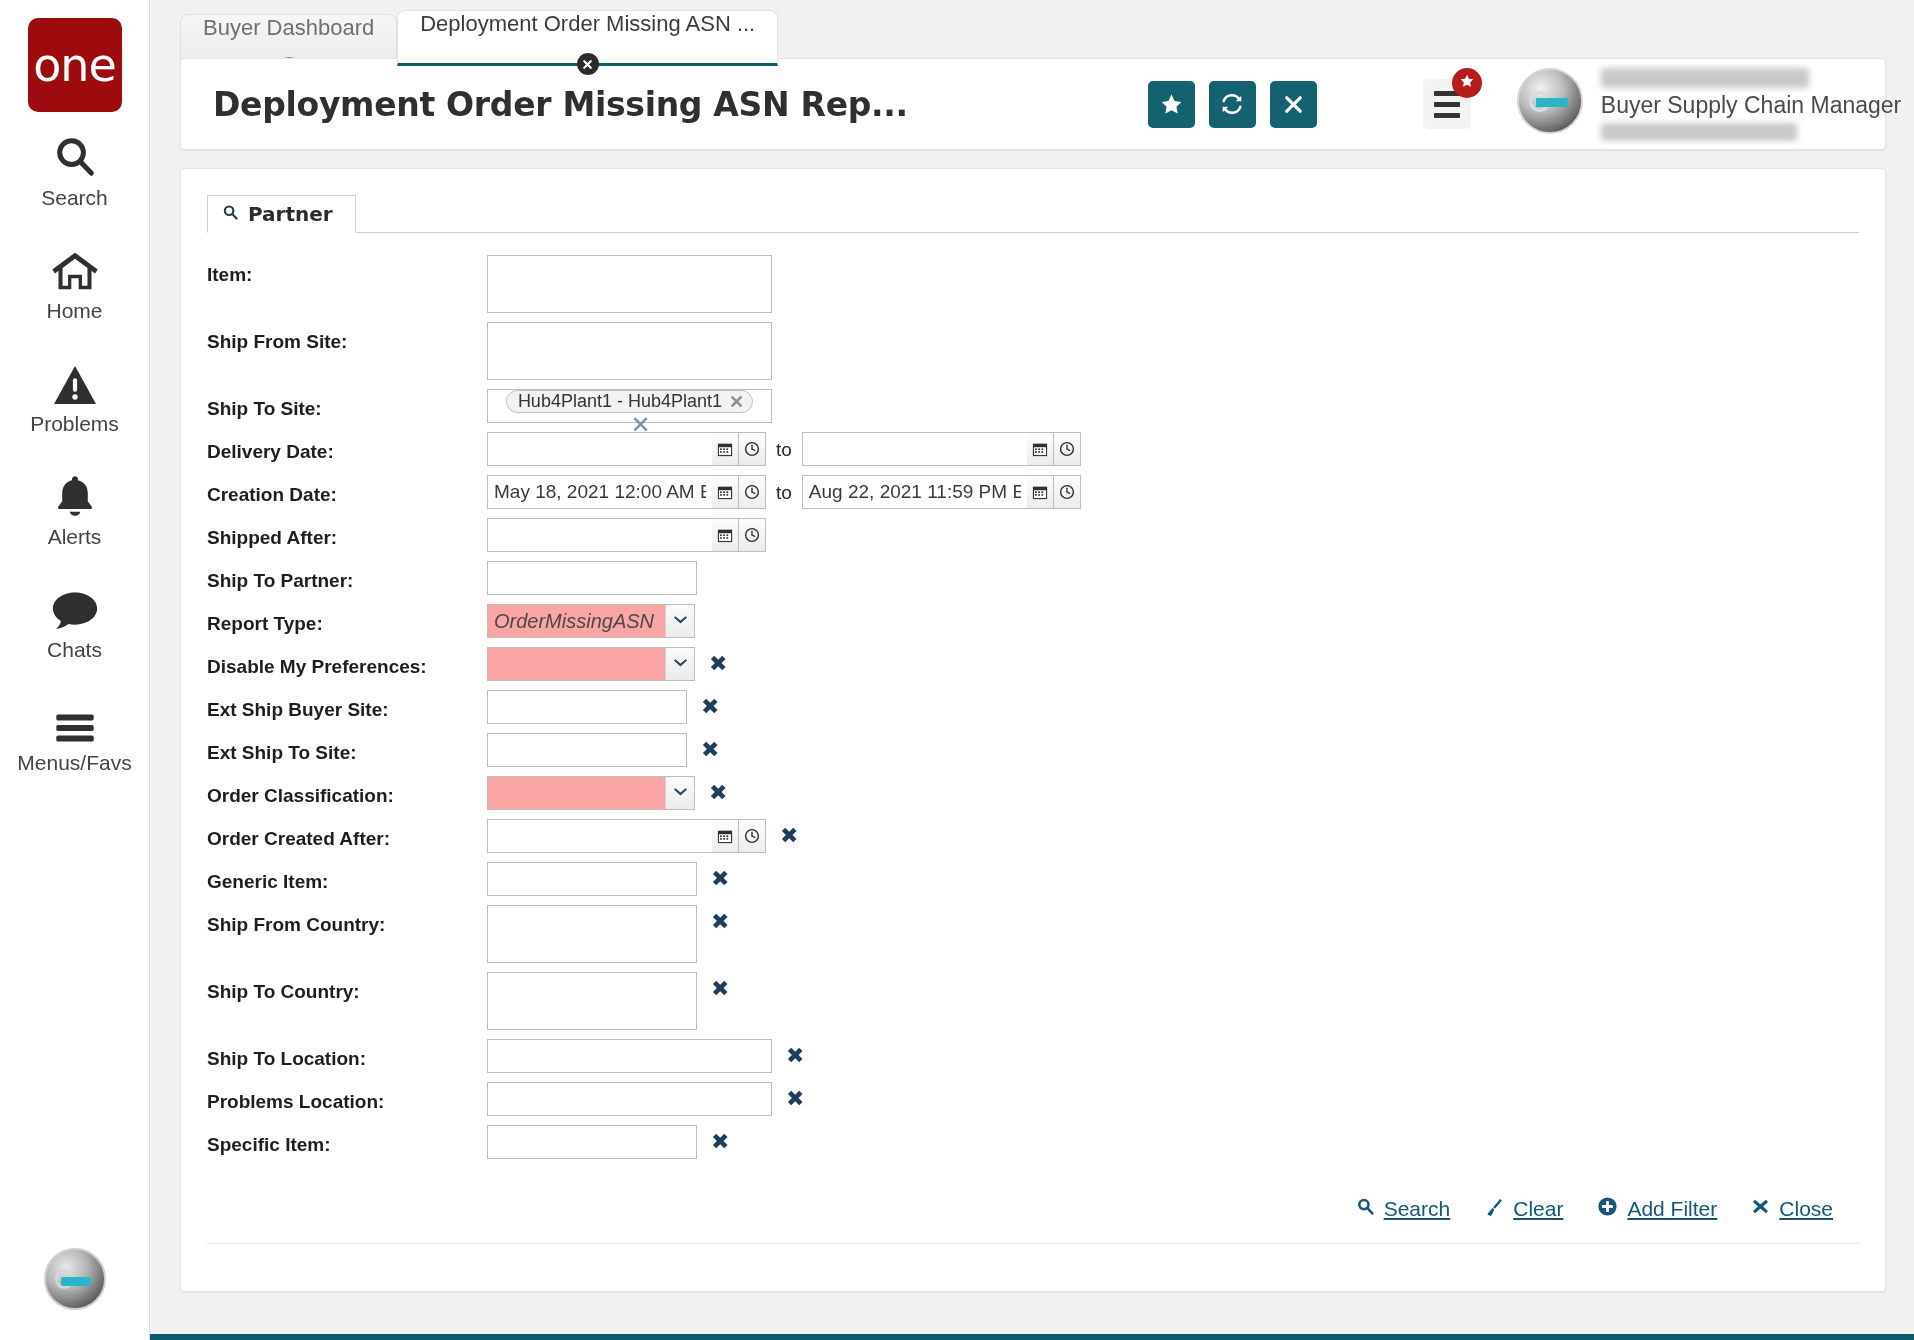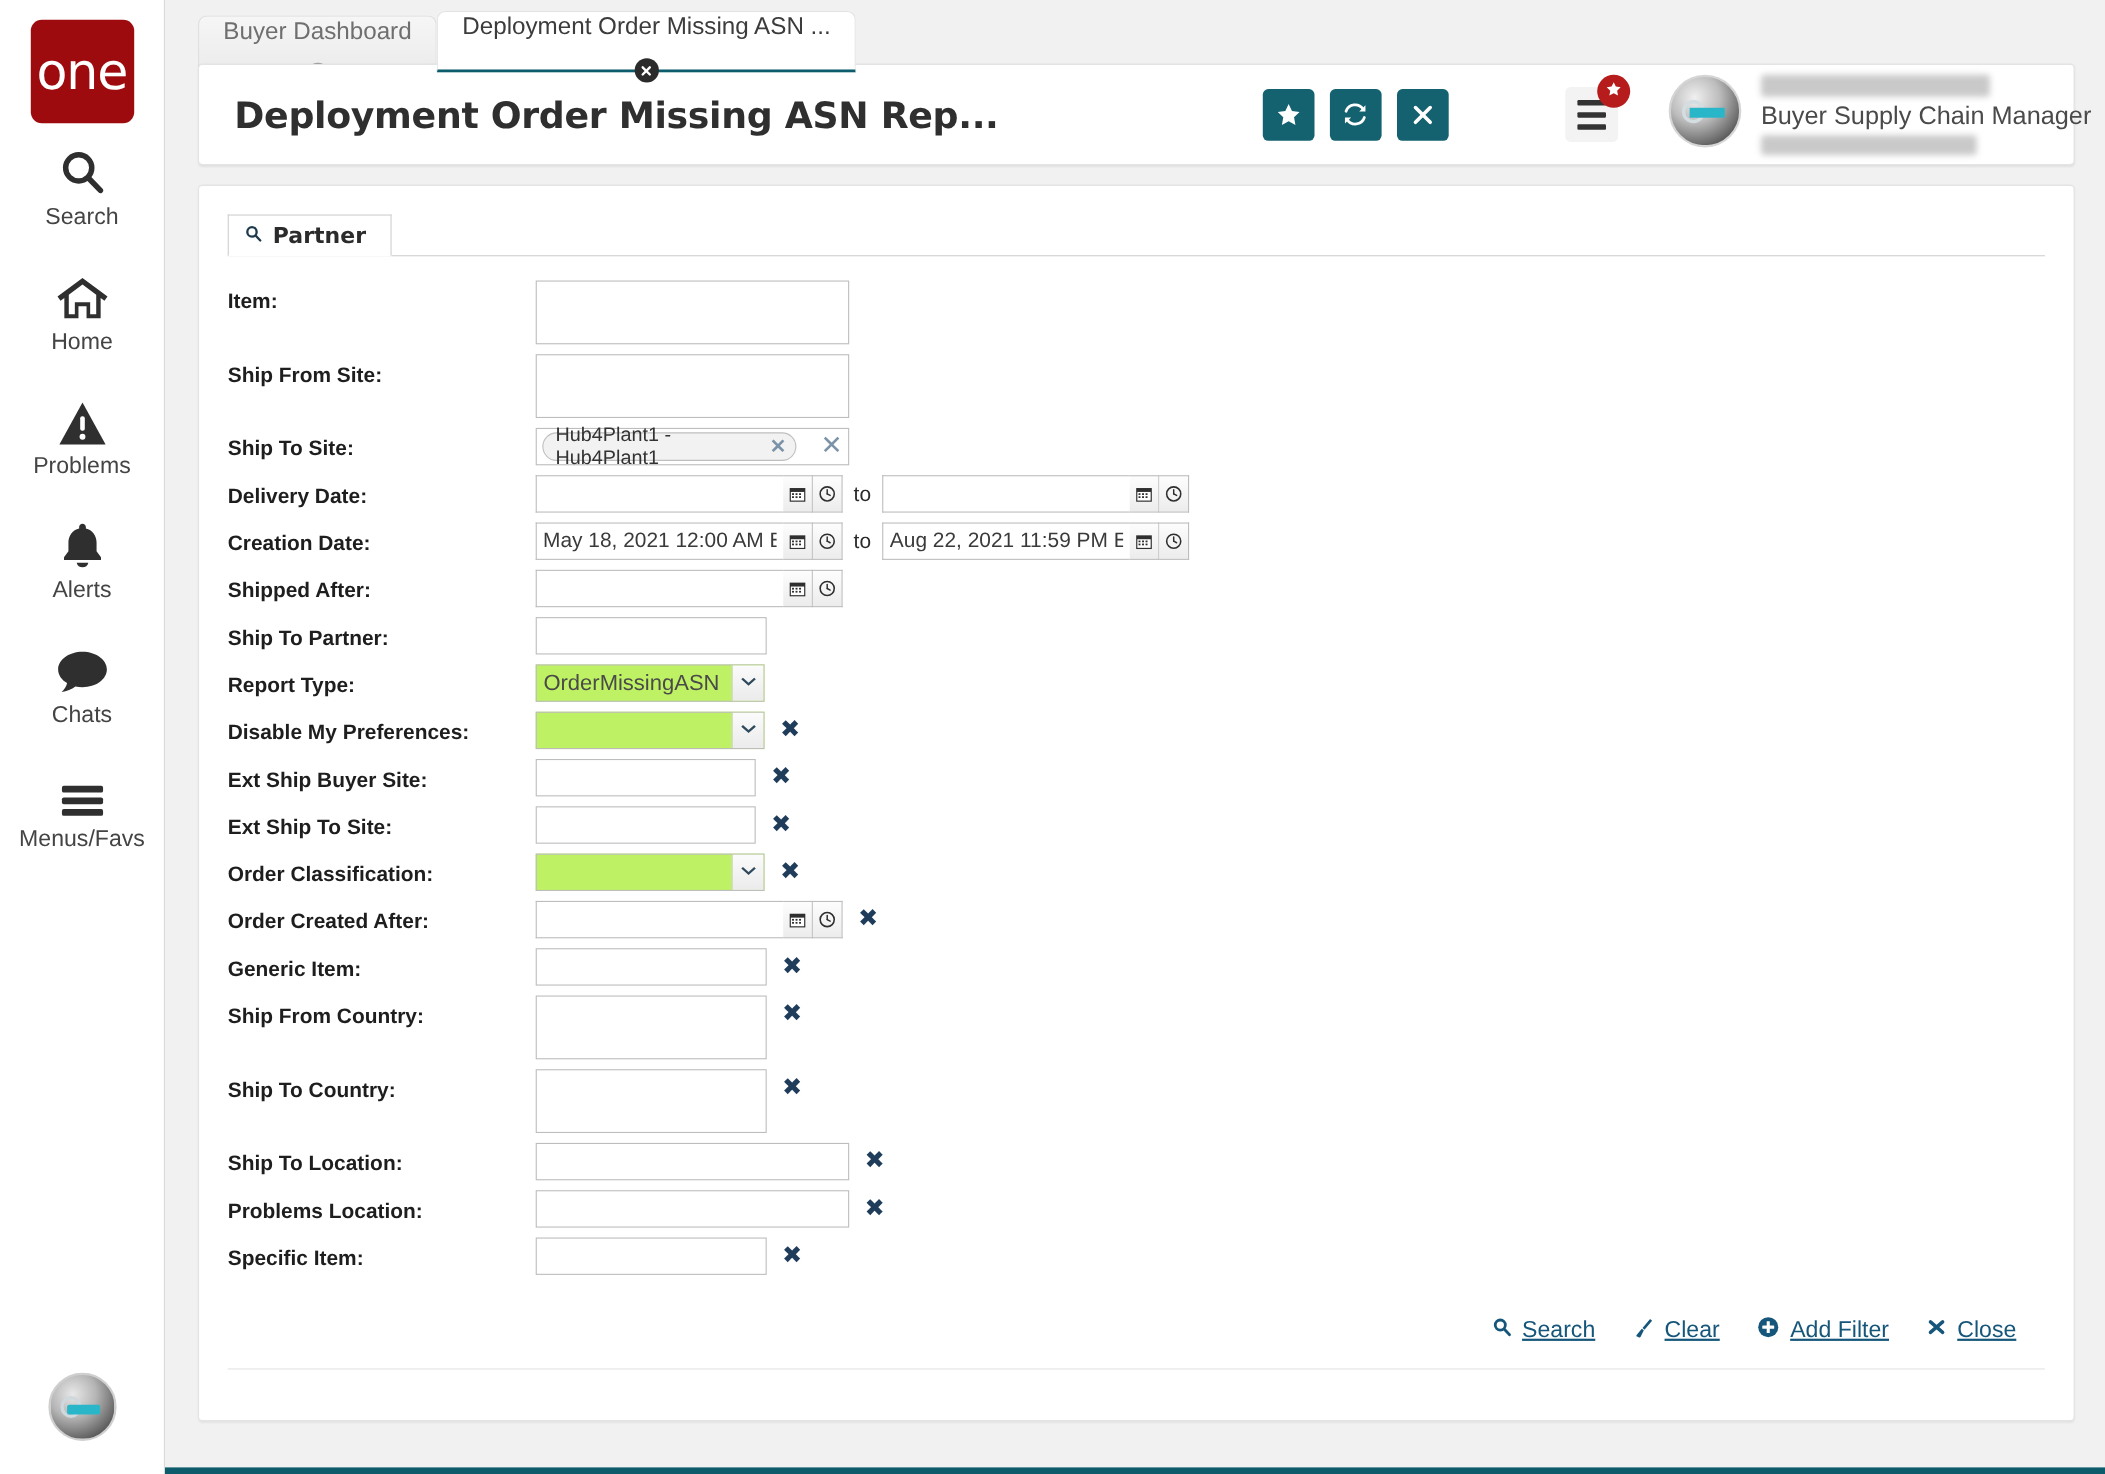--- a/index.html
+++ b/index.html
@@ -182,34 +182,34 @@
     width: 27px; height: 34px; border: 1px solid #bdbdbd; border-left: none;
     background: linear-gradient(#fdfdfd,#ececec);
     display: flex; align-items: center; justify-content: center; cursor: pointer;
   }
   .dbtn svg { display: block; }
   .to-label { font-size: 19px; color: #2a2a2a; padding: 7px 10px 0 10px; }
 
   .selwrap { position: relative; display: inline-flex; }
   .selwrap select {
     -webkit-appearance: none; appearance: none;
-    border: 1px solid #bdbdbd; background: #bef264; height: 34px;
+    border: 1px solid #bdbdbd; background: #fca5a5; height: 34px;
     font-size: 20px; color: #4a4a4a; padding: 0 40px 0 6px; outline: none;
-    font-family: "Liberation Sans", sans-serif; border-radius: 0;
+    font-family: "Liberation Sans", sans-serif; border-radius: 0; font-style: italic;
   }
   .selwrap .arrow {
     position: absolute; right: 1px; top: 1px; width: 29px; height: 32px;
     background: linear-gradient(#fbfbfb,#ebebeb); border-left: 1px solid #d2d2d2;
     display: flex; align-items: center; justify-content: center; pointer-events: none;
   }
   .sel208 select { width: 208px; }
 
   .chipbox {
     border: 1px solid #bdbdbd; background: #fff; width: 285px; height: 34px;
-    display: flex; align-items: center; padding: 0 5px;
+    display: flex; align-items: center; padding: 0 5px; flex-direction: column;
   }
   .chip {
     display: inline-flex; align-items: center; gap: 7px;
     background: #f2f2f2; border: 1px solid #bfbfbf; border-radius: 13px;
     height: 26px; padding: 0 8px 0 11px; font-size: 18px; color: #333;
   }
   .chip-x { color: #7b93a8; font-size: 18px; cursor: pointer; line-height: 1; font-weight: bold; }
   .chip-clear { margin-left: 22px; color: #7b93a8; font-size: 24px; cursor: pointer; line-height: 1; }
 
   .rm {

